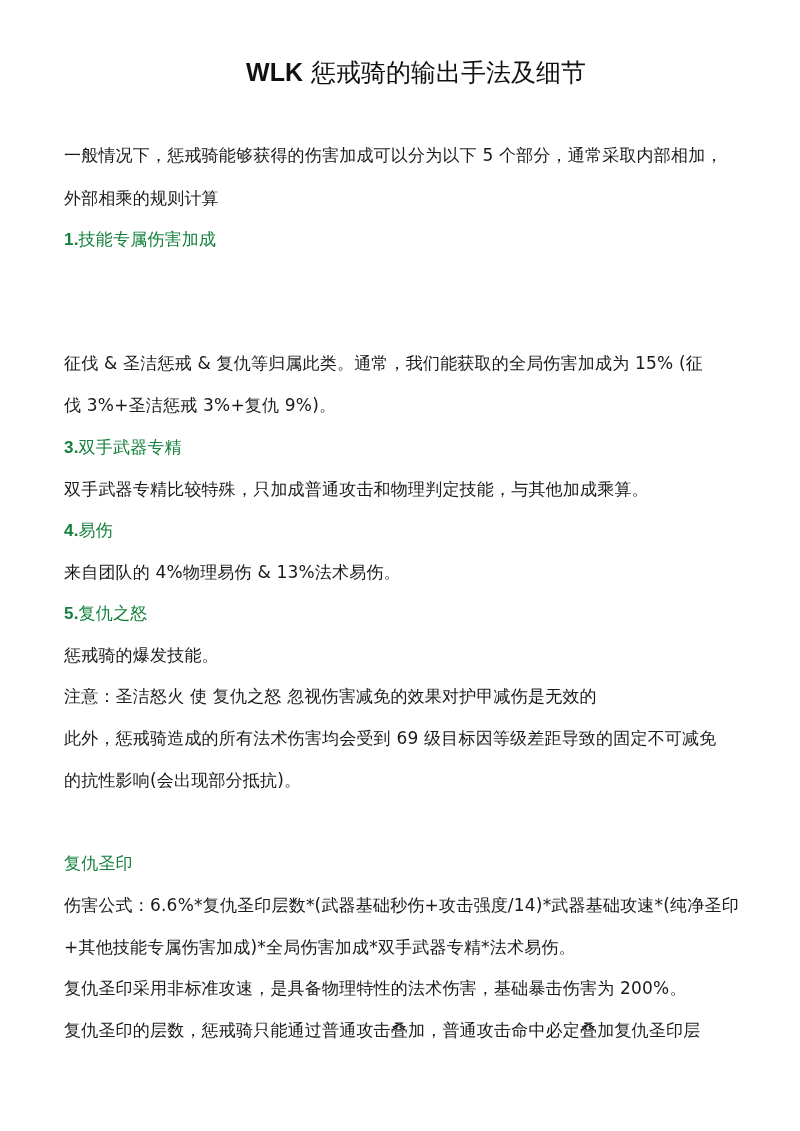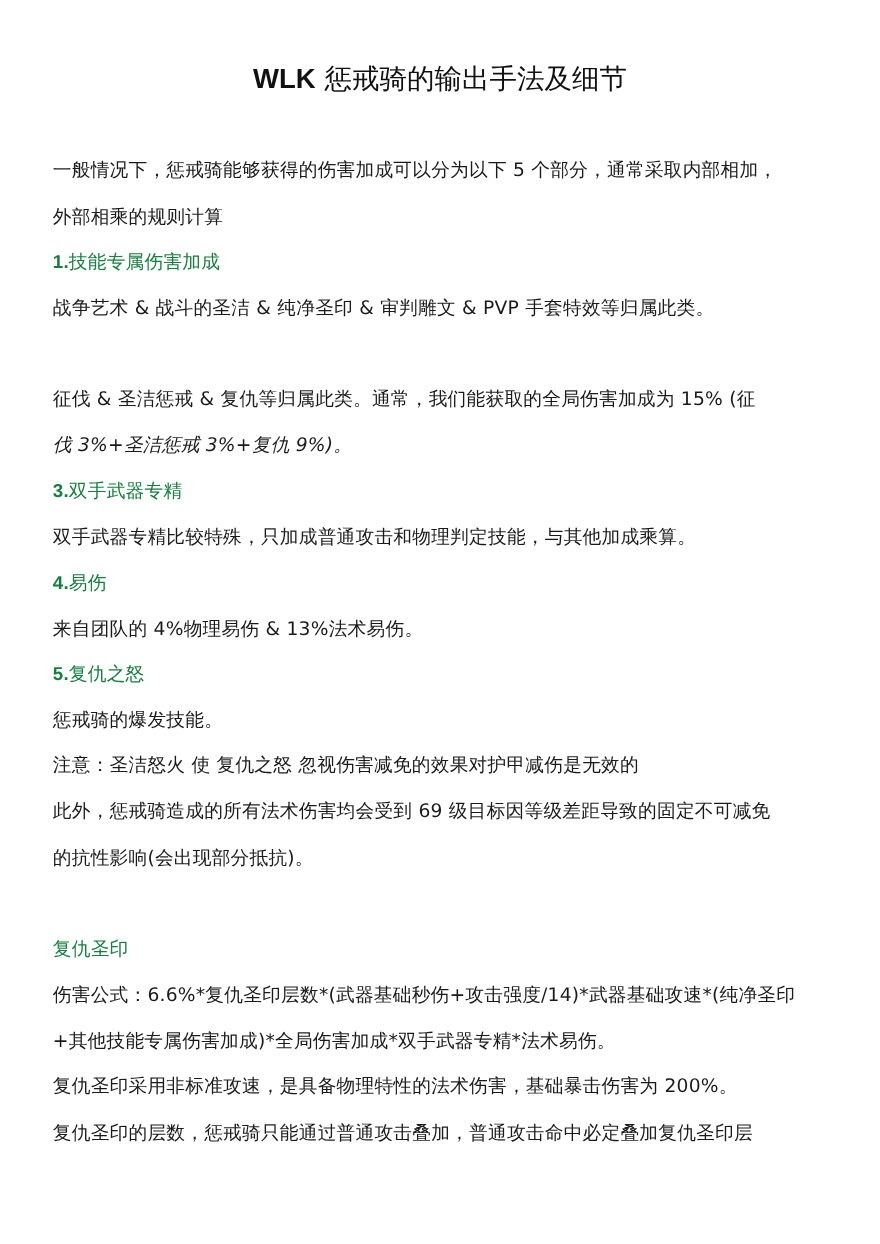--- a/index.html
+++ b/index.html
@@ -1,18 +1,18 @@
 <!DOCTYPE html>
 <html><head>
 <meta charset="utf-8">
 <style>
   html, body { margin: 0; padding: 0; background: #ffffff; }
   body { width: 800px; height: 1131px; position: relative; overflow: hidden;
          font-family: "DejaVu Sans", "Liberation Sans", sans-serif; color: #1a1a1a; }
-  .page { position: absolute; left: 0; top: 0; width: 732px; height: 1131px; }
+  .page { position: absolute; left: 16px; top: 0; width: 732px; height: 1131px; }
   .title { position: absolute; left: 0; top: 52px; width: 800px; text-align: center;
            font-size: 25px; line-height: 40px; color: #111; }
   .title .latin { font-weight: bold; font-family: "Liberation Sans", sans-serif; }
   .line { position: absolute; left: 48px; width: 712px; font-size: 17px; line-height: 24px;
           white-space: nowrap; letter-spacing: 0.2px; }
   .heading { color: #15803d; }
   .heading .num { font-weight: bold; font-family: "Liberation Sans", sans-serif; }
   .text { color: #1a1a1a; }
 </style>
 </head>
@@ -23,24 +23,23 @@
   <div class="title">
     <span class="latin">WLK</span><span> 惩戒骑的输出手法及细节</span>
   </div>
 
   <div class="line text" style="top:143px;">一般情况下，惩戒骑能够获得的伤害加成可以分为以下 5 个部分，通常采取内部相加，</div>
   <div class="line text" style="top:186px;">外部相乘的规则计算</div>
 
   <div class="line heading" style="top:227px;">
     <span class="num">1.</span><span>技能专属伤害加成</span>
   </div>
-  <div class="line text" style="top:268px;">战争艺术  &amp;  战斗的圣洁  &amp;  纯净圣印  &amp;  审判雕文  &amp; PVP 手套特效等归属此类。</div>
 
   <div class="line text" style="top:351px;">征伐  &amp;  圣洁惩戒  &amp;  复仇等归属此类。通常，我们能获取的全局伤害加成为 15% (征</div>
-  <div class="line text" style="top:393px;font-style:italic;">伐 3%+圣洁惩戒 3%+复仇 9%)。</div>
+  <div class="line text" style="top:393px;">伐 3%+圣洁惩戒 3%+复仇 9%)。</div>
 
   <div class="line heading" style="top:435px;">
     <span class="num">3.</span><span>双手武器专精</span>
   </div>
   <div class="line text" style="top:477px;">双手武器专精比较特殊，只加成普通攻击和物理判定技能，与其他加成乘算。</div>
 
   <div class="line heading" style="top:518px;">
     <span class="num">4.</span><span>易伤</span>
   </div>
   <div class="line text" style="top:560px;">来自团队的 4%物理易伤  &amp; 13%法术易伤。</div>

